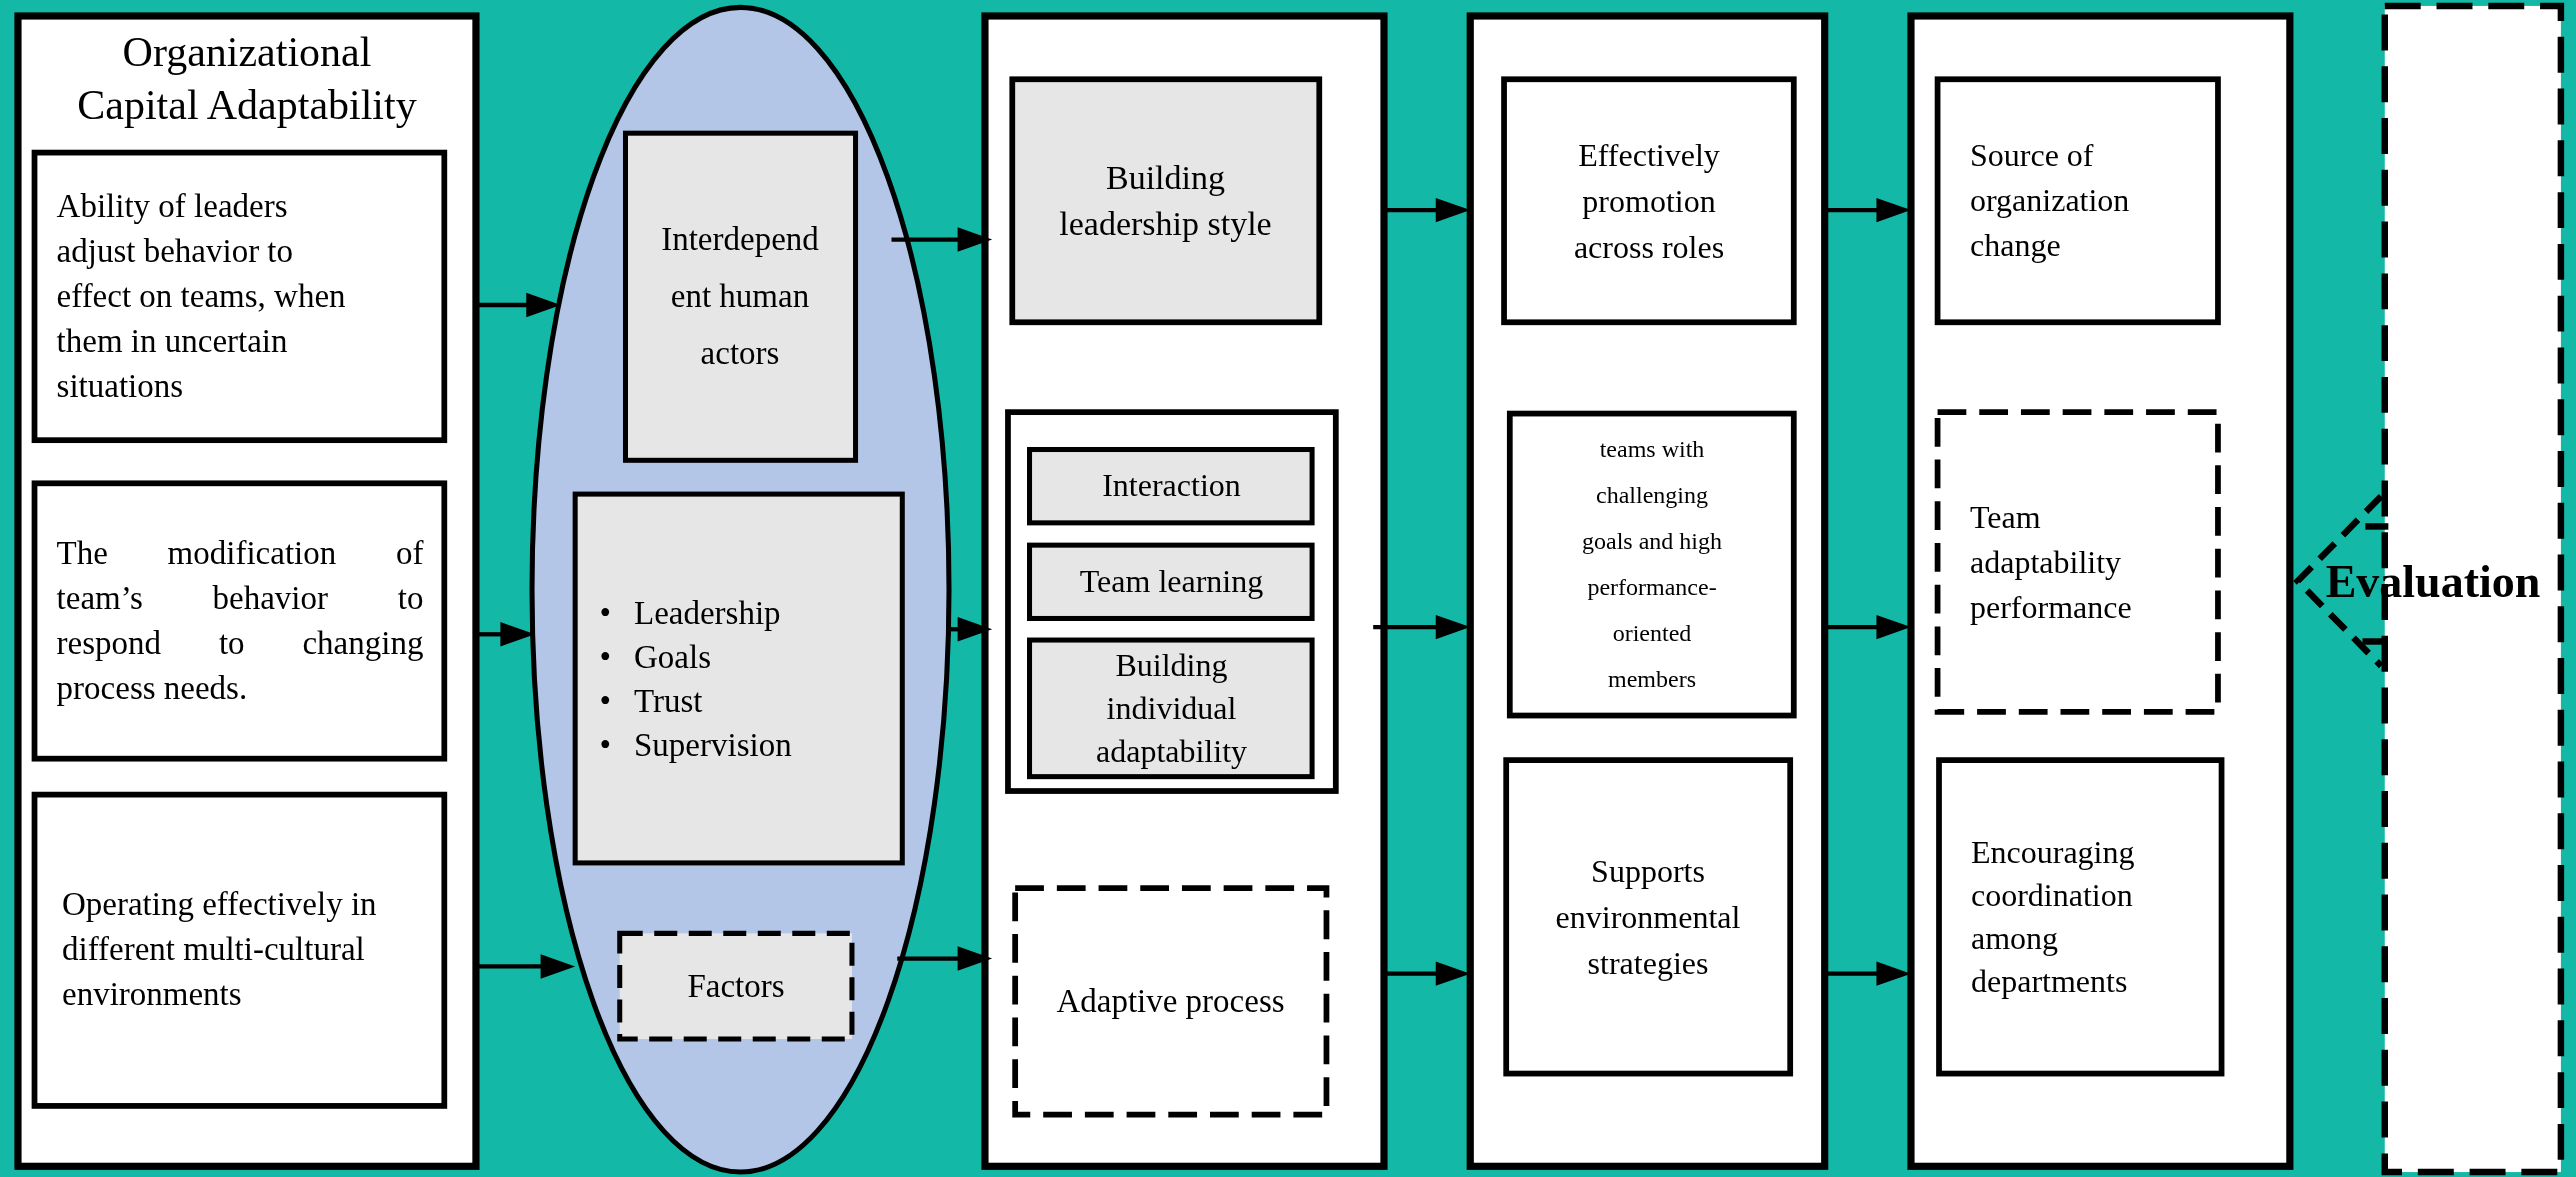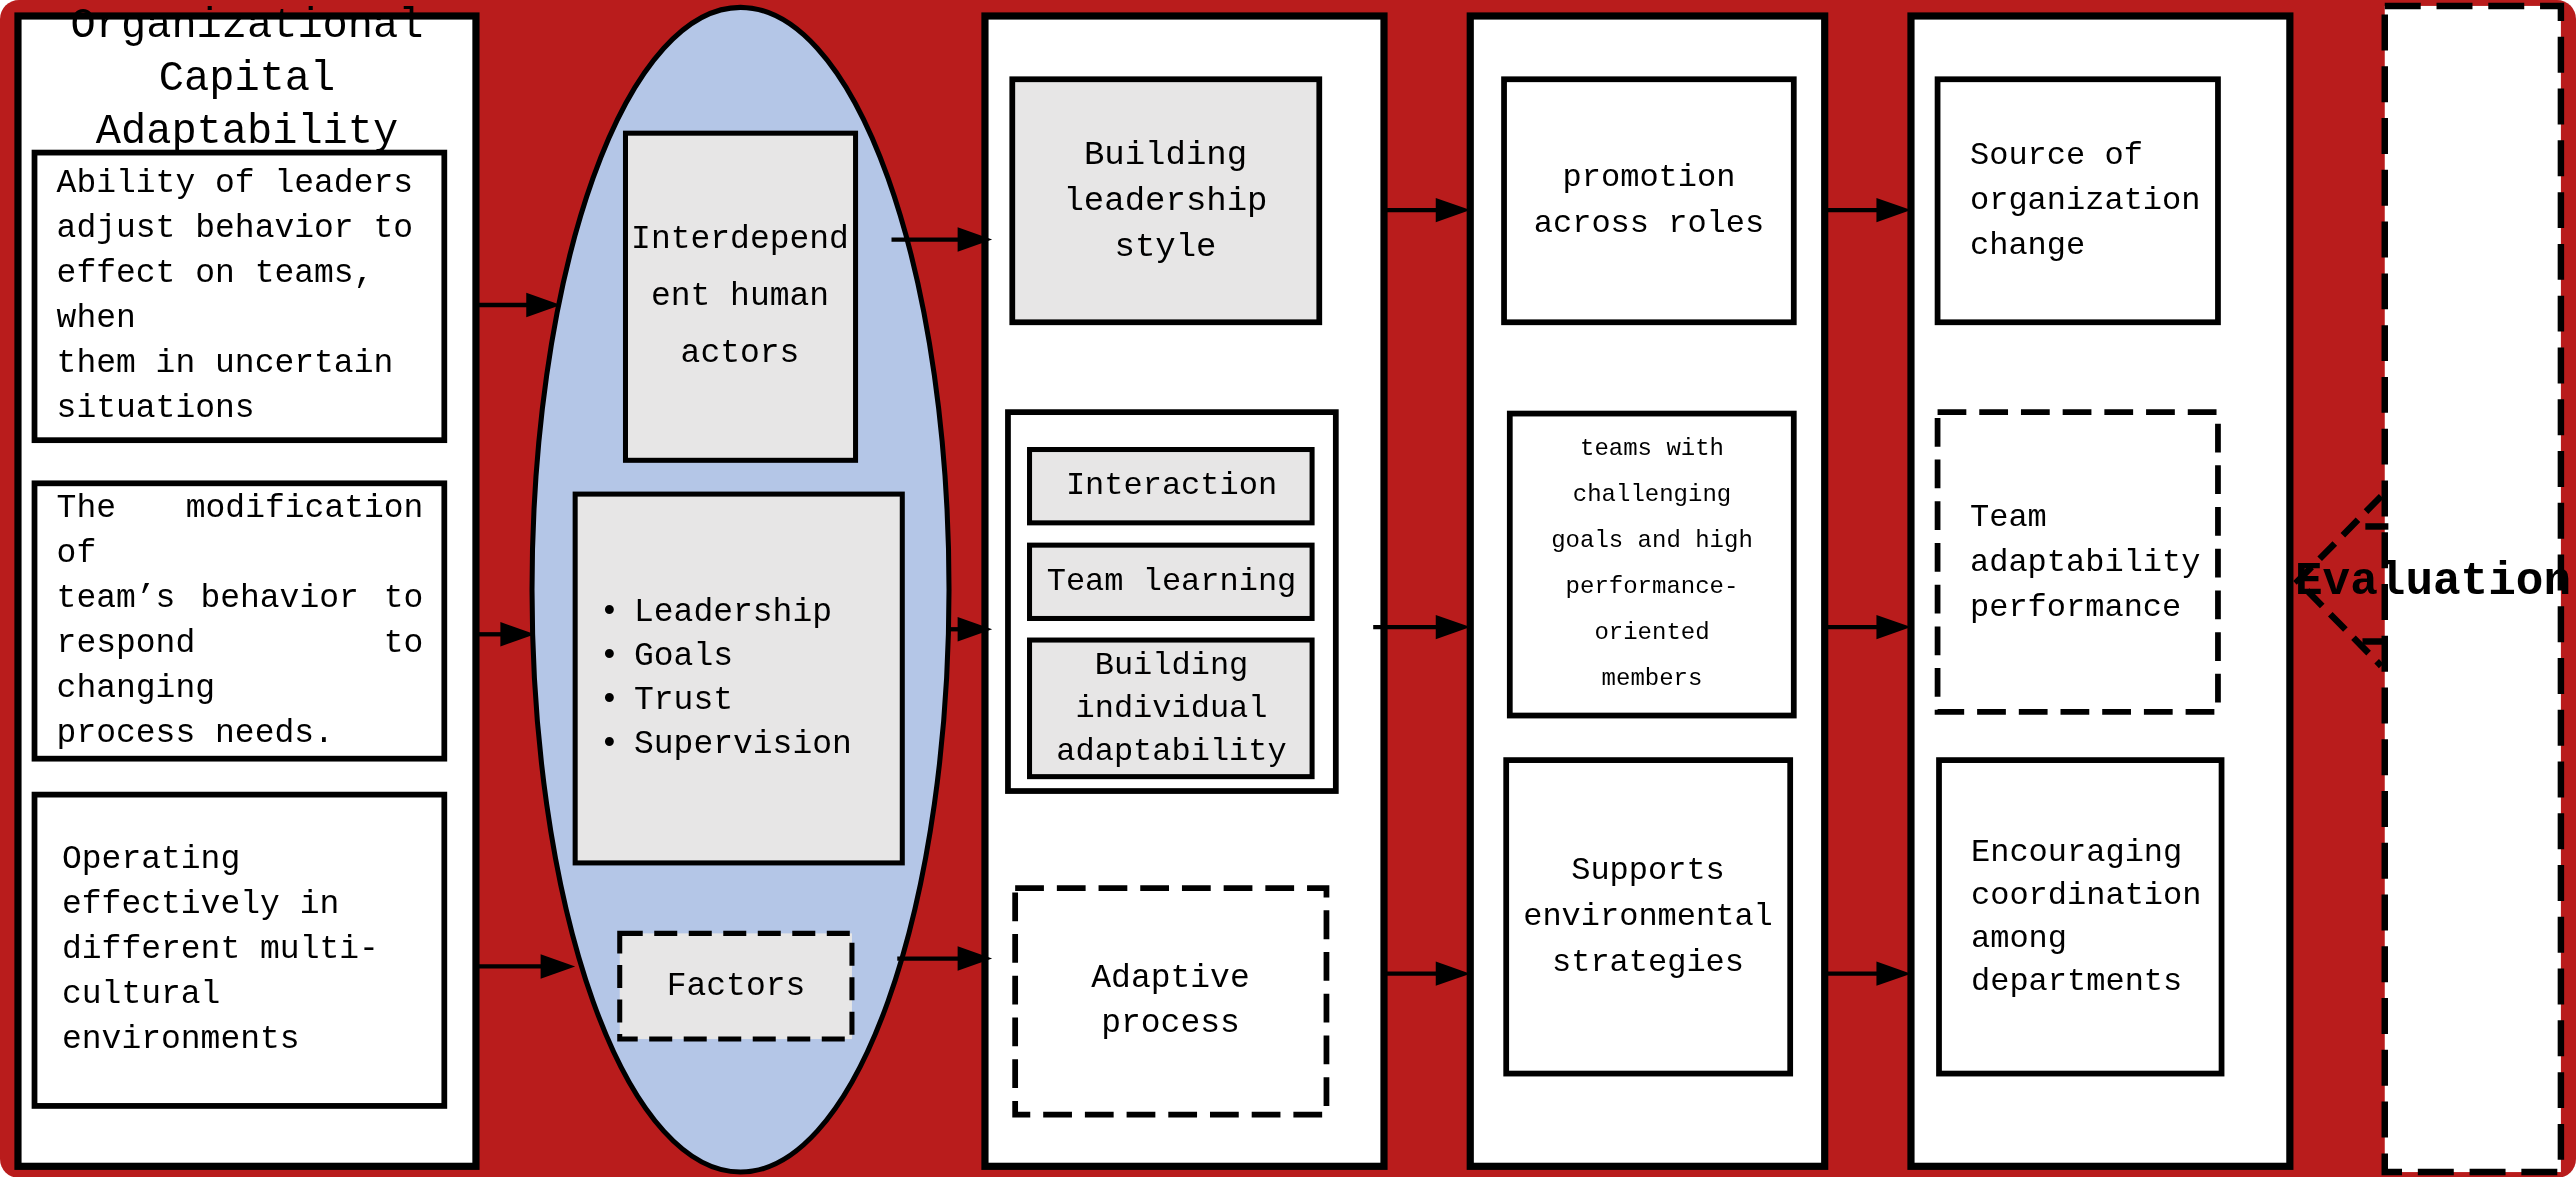--- a/index.html
+++ b/index.html
@@ -1,17 +1,17 @@
 <!DOCTYPE html>
 <html style="font-size:11.5px"><head>
 <meta charset="utf-8">
 <style>
   html,body{margin:0;padding:0;background:#ffffff;}
-  #stage{position:relative;width:2576px;height:1178px;background:#b91c1c;overflow:hidden;
-         font-family:Liberation Mono, monospace;color:#000;border-radius:19px;}
+  #stage{position:relative;width:2576px;height:1178px;background:#14b8a6;overflow:hidden;
+         font-family:Liberation Serif, serif;color:#000;}
   #shapes{position:absolute;left:0;top:0;width:2576px;height:1178px;}
   .tb{position:absolute;display:flex;flex-direction:column;justify-content:center;box-sizing:border-box;}
   .ctr{align-items:center;text-align:center;}
   .lft{align-items:flex-start;text-align:left;}
   .ln{width:100%;}
   .jl{text-align:justify;text-align-last:justify;}
   .f46{font-size:33px;line-height:45px;}
   .f45{font-size:32px;line-height:45px;}
   .f47{font-size:34px;line-height:46px;}
   .title{font-size:42px;line-height:53px;}
@@ -163,20 +163,21 @@
     <div class="ln">Building</div>
     <div class="ln">individual</div>
     <div class="ln">adaptability</div>
   </div>
 
   <div class="tb ctr f46" style="left:1015px;top:888px;width:311px;height:226px;">
     <div class="ln">Adaptive process</div>
   </div>
 
   <div class="tb ctr f45" style="left:1504px;top:79px;width:290px;height:243px;line-height:46px;">
+    <div class="ln">Effectively</div>
     <div class="ln">promotion</div>
     <div class="ln">across roles</div>
   </div>
   <div class="tb ctr" style="left:1510px;top:413px;width:284px;height:302px;font-size:24px;line-height:46px;">
     <div class="ln">teams with</div>
     <div class="ln">challenging</div>
     <div class="ln">goals and high</div>
     <div class="ln">performance-</div>
     <div class="ln">oriented</div>
     <div class="ln">members</div>

